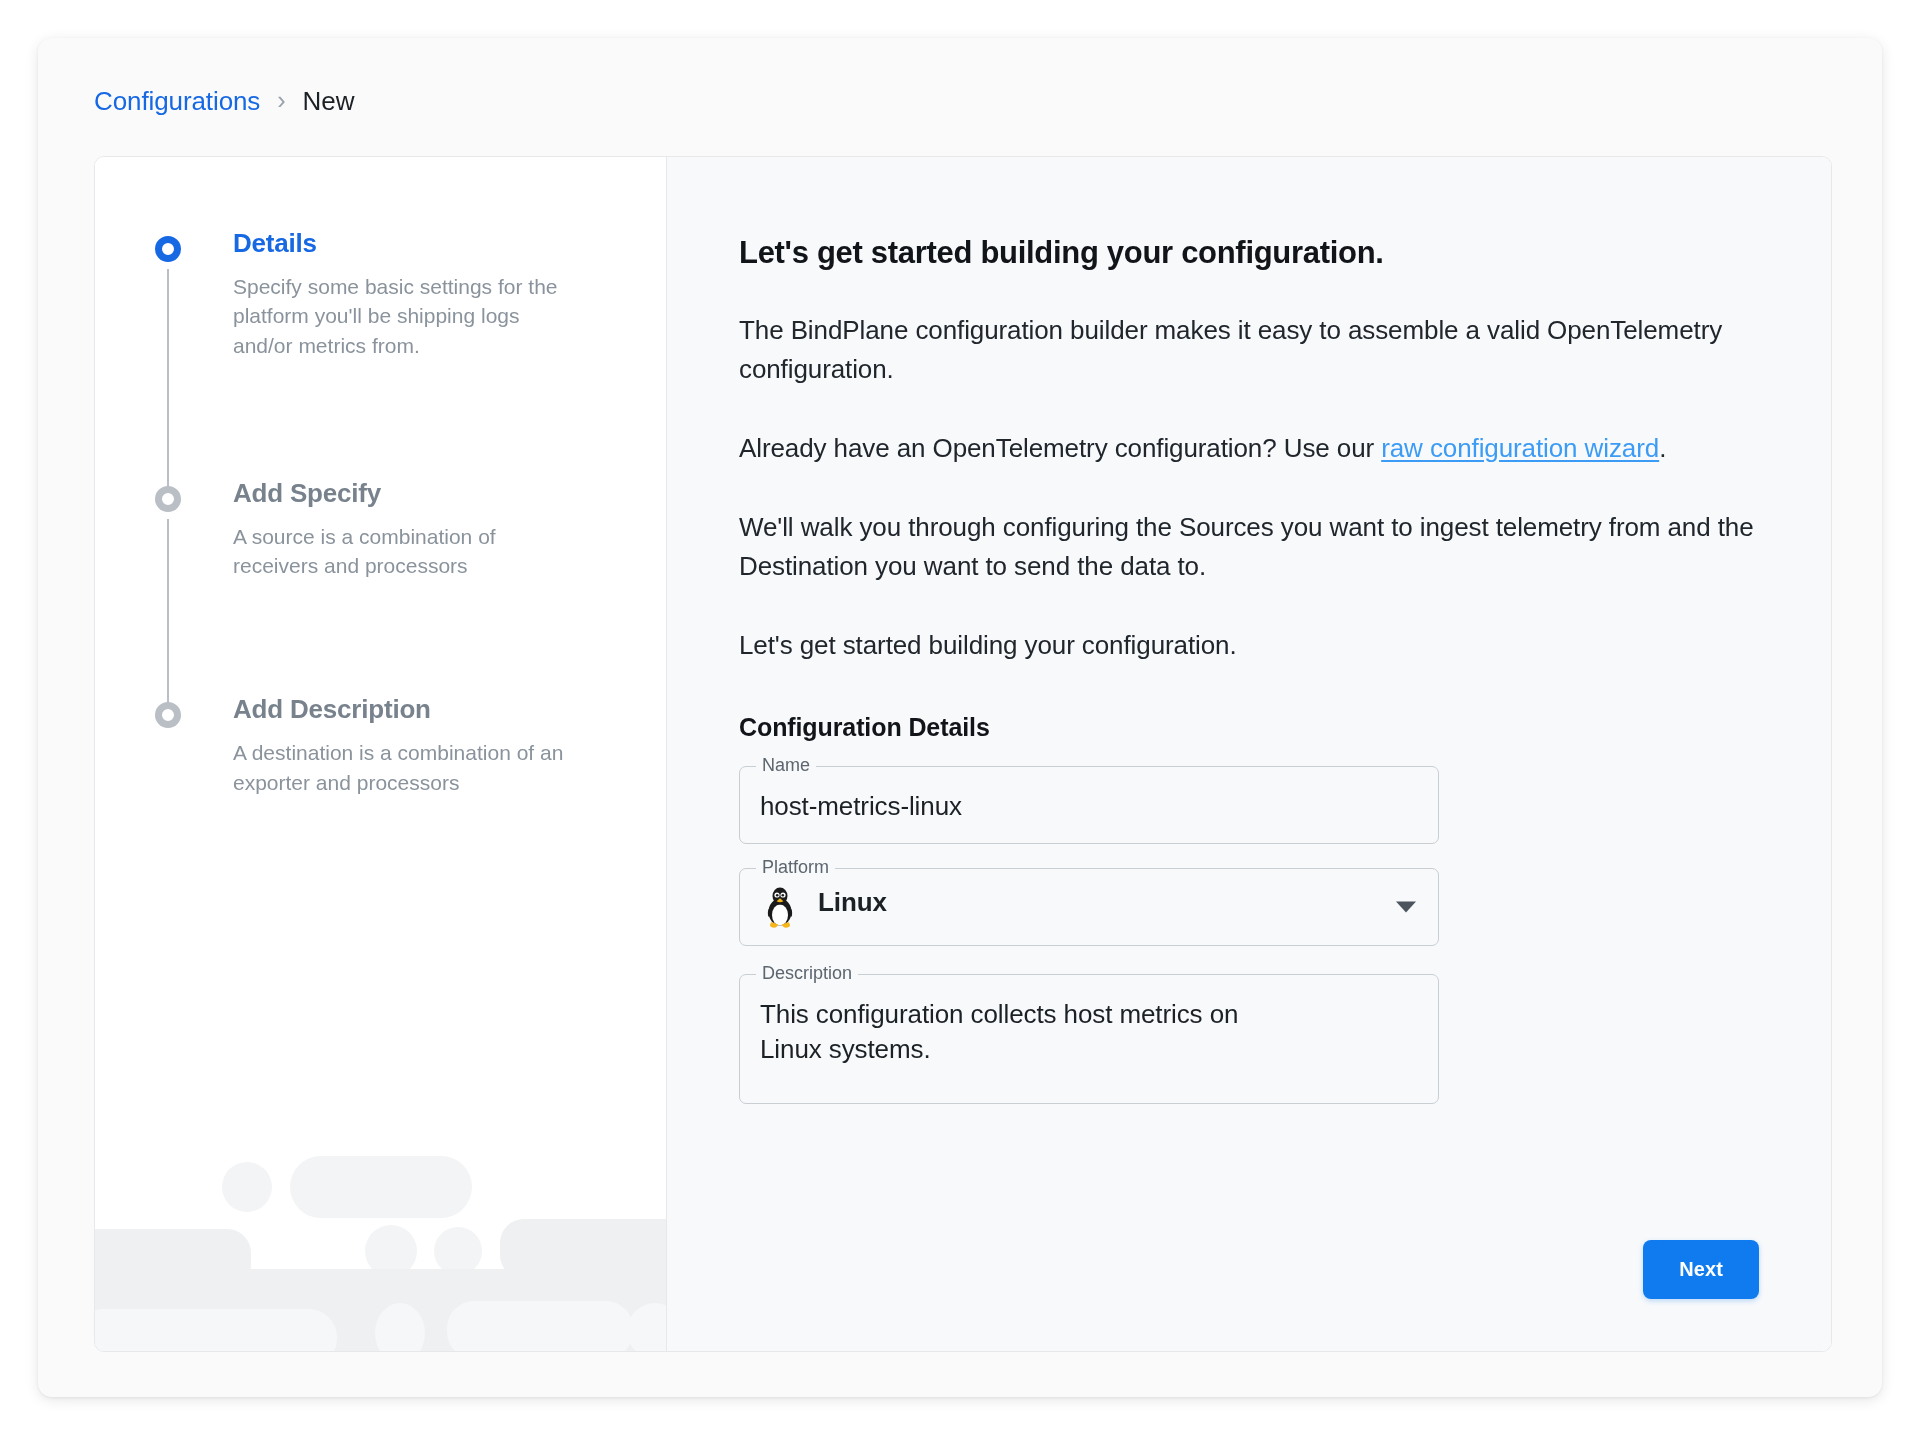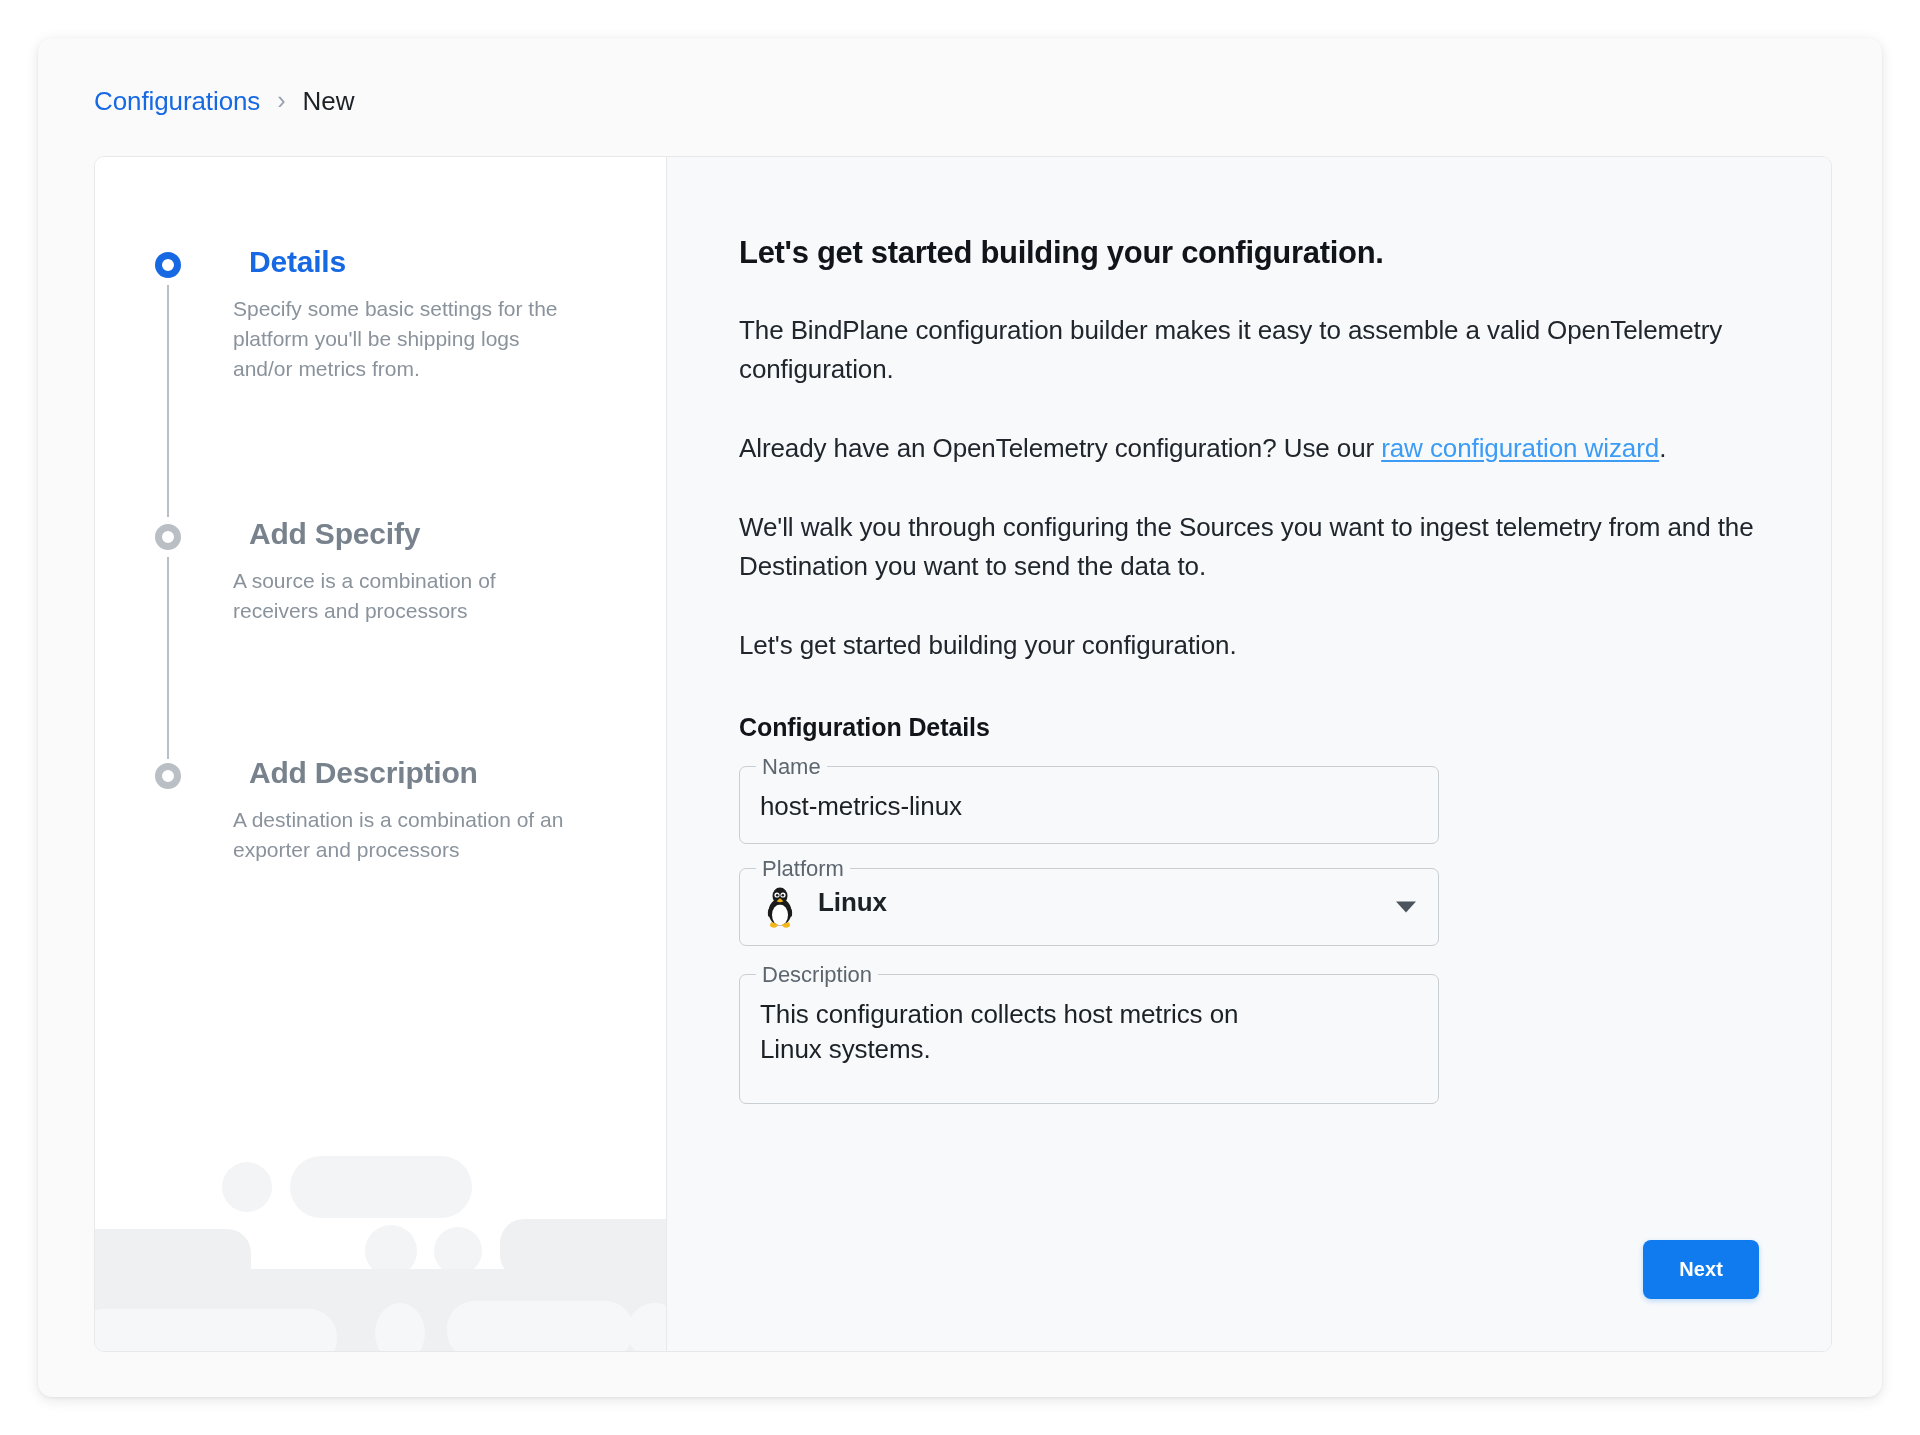--- a/index.html
+++ b/index.html
@@ -83,25 +83,25 @@
     background: #ffffff;
   }
   .step.active .step-marker { border-color: #1668e3; }
   .step-line {
     position: absolute;
     left: 12px; top: 40px;
     width: 2px;
     background: #b9bfc5;
   }
   .step-title {
-    font-size: 30px;
+    font-size: 26px;
     color: #78828d;
     letter-spacing: -0.2px;
     line-height: 1.1;
-    margin: 16px;
+    margin: 0;
   }
   .step.active .step-title { color: #1668e3; }
   .step-desc {
     margin: 14px 0 0 0;
     font-size: 21px;
     line-height: 1.42;
     color: #8a939c;
     max-width: 350px;
   }
   .step-gap-1 { height: 118px; }
@@ -152,21 +152,21 @@
     margin-top: 24px;
     border: 1px solid #c9ced3;
     border-radius: 7px;
     background: transparent;
   }
   .field-legend {
     position: absolute;
     top: -11px; left: 16px;
     padding: 0 6px;
     background: #f7f9fb;
-    font-size: 22px;
+    font-size: 18px;
     color: #5d666f;
     line-height: 1;
   }
   .field-value {
     font-size: 26px;
     color: #1c2126;
     padding: 22px 20px 20px 20px;
     line-height: 1.32;
     letter-spacing: -0.1px;
     min-height: 70px;

